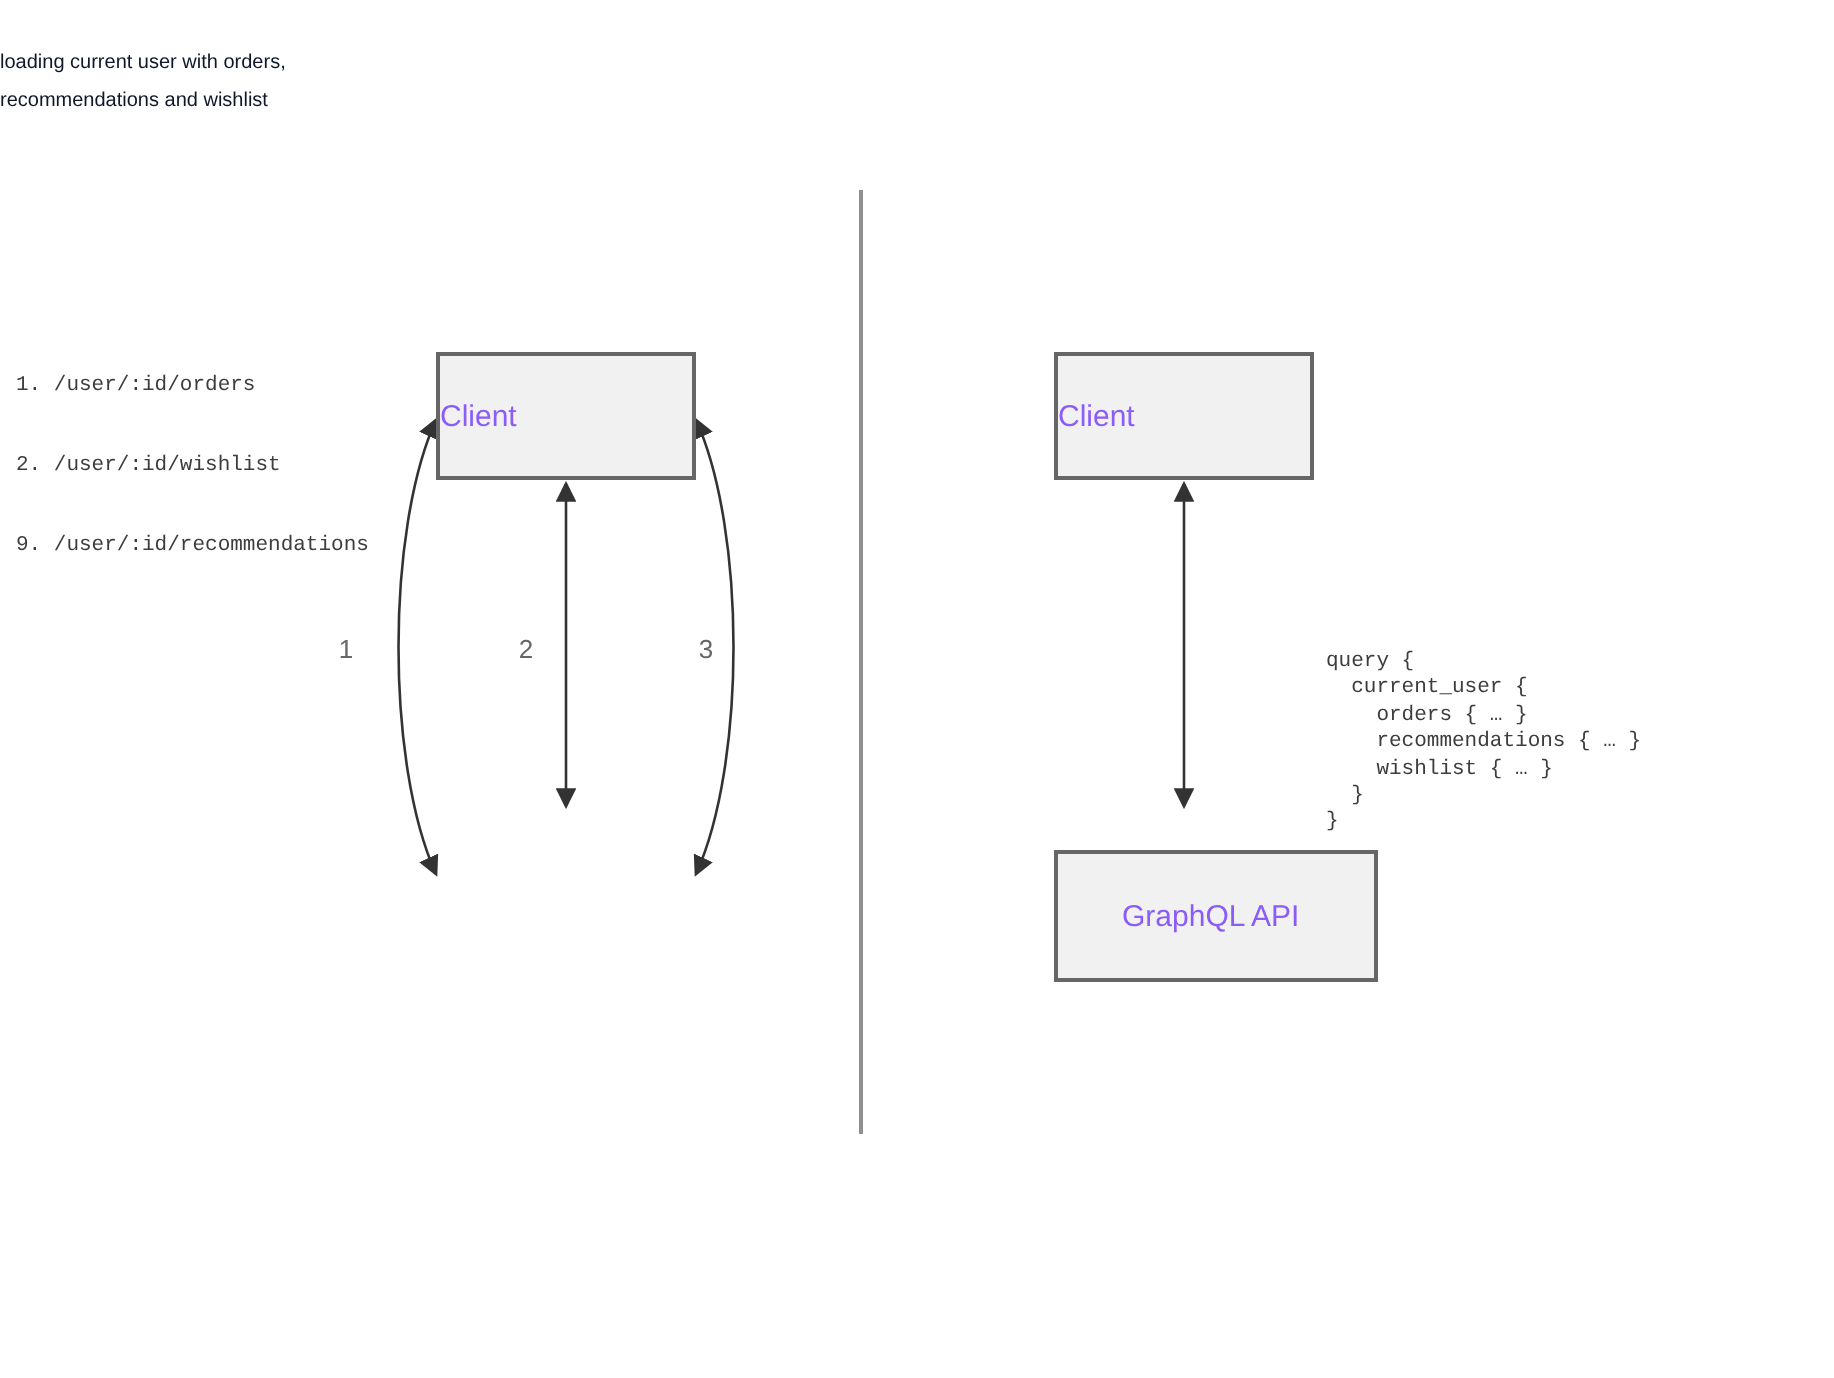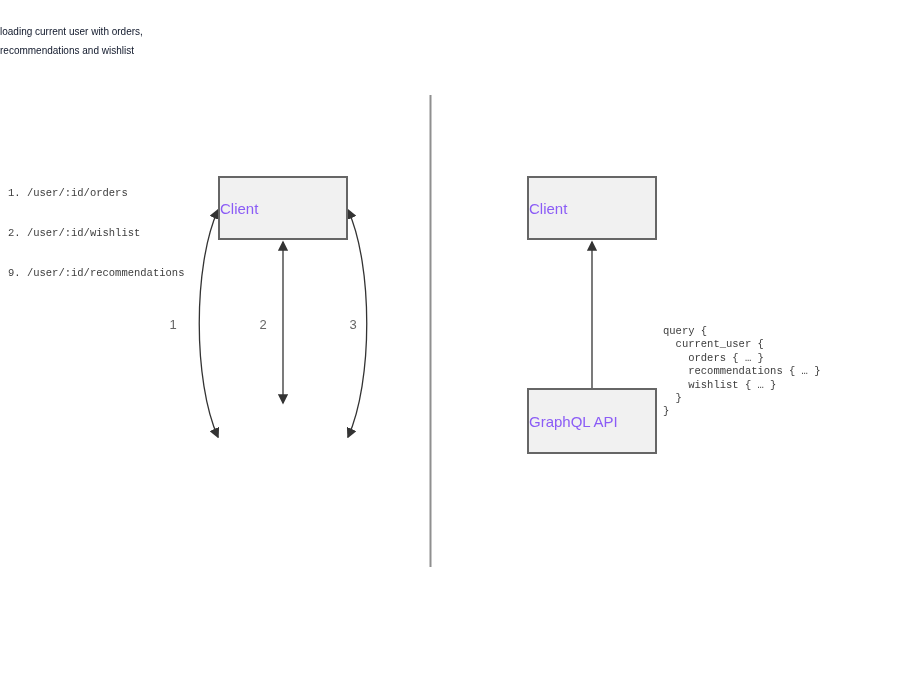--- a/index.html
+++ b/index.html
@@ -37,21 +37,21 @@
     border: 2px solid #666666;
     display: flex;
     align-items: center;
     justify-content: flex-start;
     font-size: 15px;
     color: #8b5cf6;
   }
   .box-client-left  { left: 218px; top: 176px; height: 60px; }
   .box-rest-api     { left: 218px; top: 405px; height: 62px; }
   .box-client-right { left: 527px; top: 176px; height: 60px; }
-  .box-graphql-api  { left: 527px; top: 388px; height: 62px; }
+  .box-graphql-api  { left: 527px; top: 425px; height: 62px; padding-left: 32px; }
   .mono {
     position: absolute;
     font-family: "Liberation Mono", monospace;
     font-size: 10.5px;
     line-height: 13.4px;
     color: #3d3d3d;
     white-space: pre;
   }
   .endpoints { left: 8px; top: 160px; }
   .endpoints div { height: 13.4px; }

